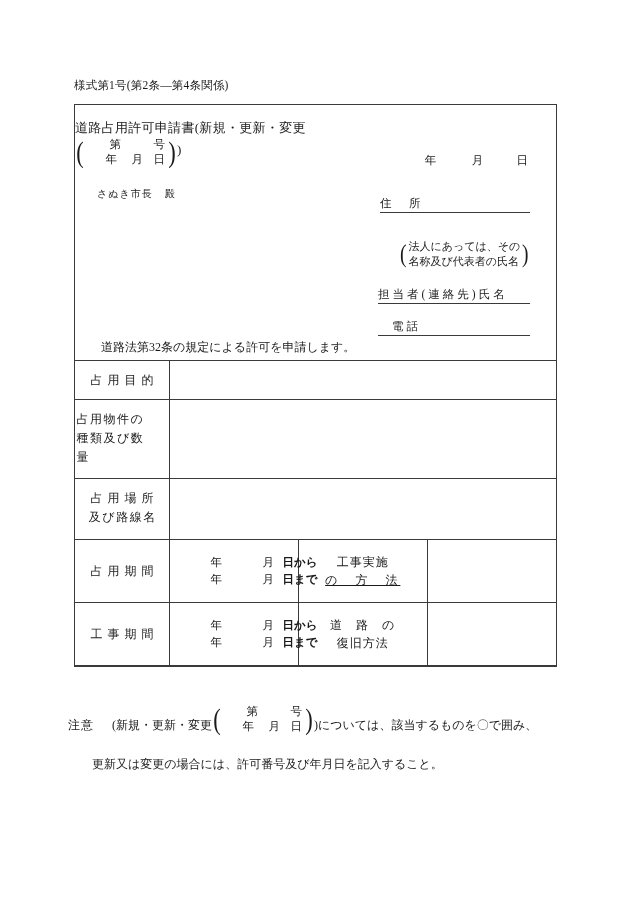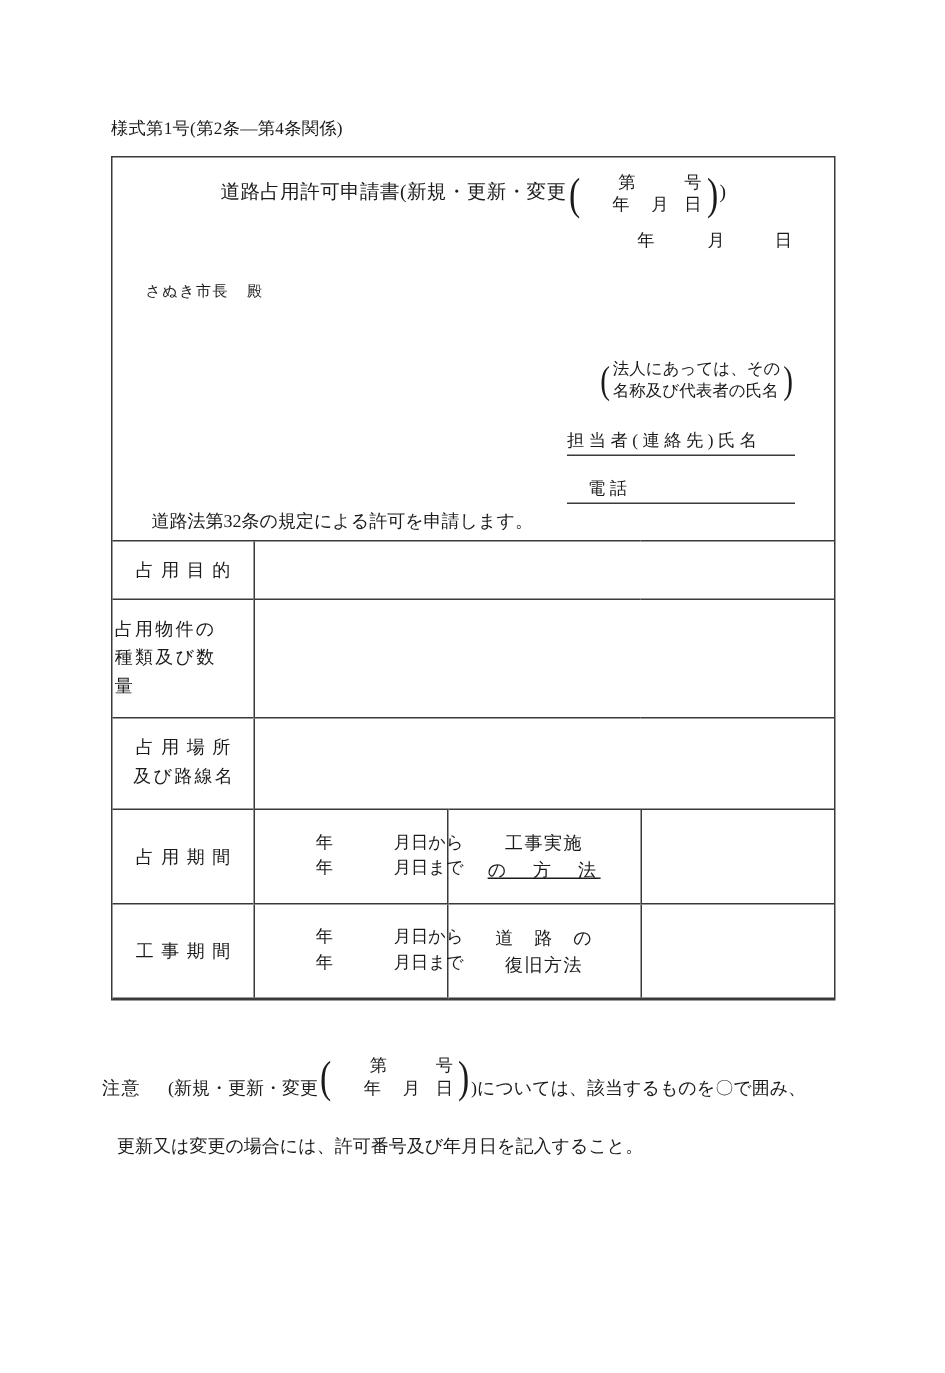--- a/index.html
+++ b/index.html
@@ -48,20 +48,21 @@
     height: 255px;
   }
 
   .title-row {
     position: absolute;
     left: 0; right: 0;
     top: 10px;
     display: flex;
     justify-content: center;
     align-items: flex-start;
+    flex-direction: column;
   }
   .title-text {
     font-size: 13px;
     letter-spacing: 0.3px;
     white-space: nowrap;
     padding-top: 4px;
   }
 
   
   .brace-group {
@@ -226,21 +227,21 @@
     padding: 8px 8px 8px 0;
     text-align: right;
   }
   .period-line {
     font-size: 11.5px;
     line-height: 17px;
     white-space: nowrap;
   }
   .pl-y { display: inline-block; width: 52px; text-align: right; }
   .pl-m { display: inline-block; width: 52px; text-align: right; }
-  .pl-d { display: inline-block; width: 52px; text-align: left; }
+  .pl-d { display: inline-block; width: 52px; text-align: center; font-weight: bold; }
 
   .method-cell {
     width: 68px;
     text-align: center;
     font-size: 11.5px;
     line-height: 18px;
     letter-spacing: 1px;
   }
   .method-cell .m2 { letter-spacing: 3px; text-decoration: underline; }
 
@@ -256,21 +257,21 @@
     display: flex;
     align-items: flex-end;
     white-space: nowrap;
   }
   .note-label { letter-spacing: 1px; padding-top: 5px; }
   .note-paren { padding-top: 5px; }
   .note-tail { padding-top: 5px; }
   .notes .brace-inner { font-size: 11.5px; }
   .note-line2 {
     margin-top: 22px;
-    margin-left: 10px;
+    margin-left: 24px;
     white-space: nowrap;
   }
 </style>
 </head>
 <body>
 
 <div class="page">
 
   <div class="form-no">様式第1号(第2条―第4条関係)</div>
 
@@ -302,20 +303,23 @@
         <span class="dl-y">年</span>
         <span class="dl-m">月</span>
         <span>日</span>
       </div>
 
       <div class="addressee">
         <span>さぬき市長</span><span class="dono">殿</span>
       </div>
 
       <div class="applicant">
+        <div class="ul-field">
+          <span class="lbl">住　所</span>
+        </div>
       </div>
 
       <div class="corp-note">
         <span class="brace">(</span>
         <span class="corp-inner">
           <span>法人にあっては、その</span>
           <span>名称及び代表者の氏名</span>
         </span>
         <span class="brace">)</span>
       </div>

